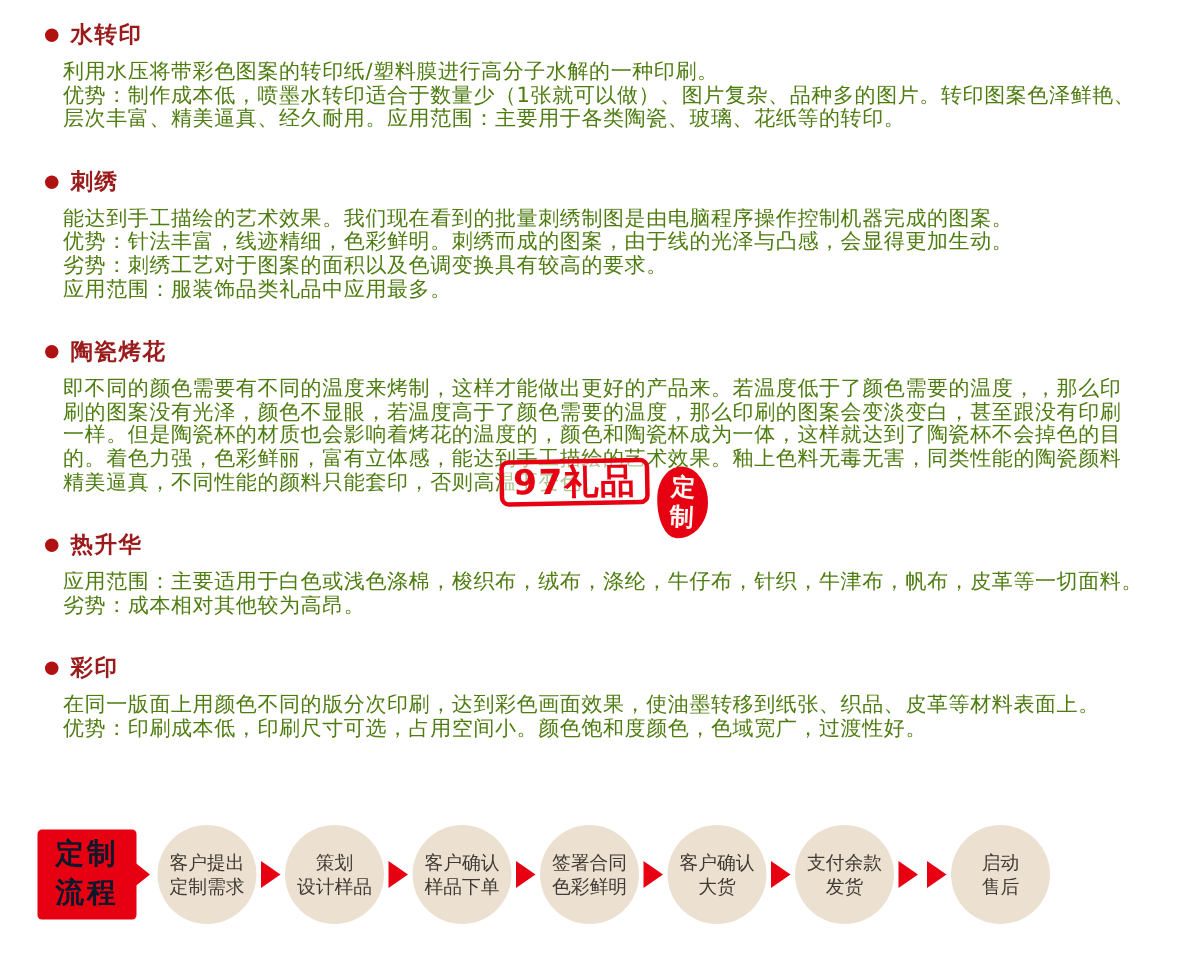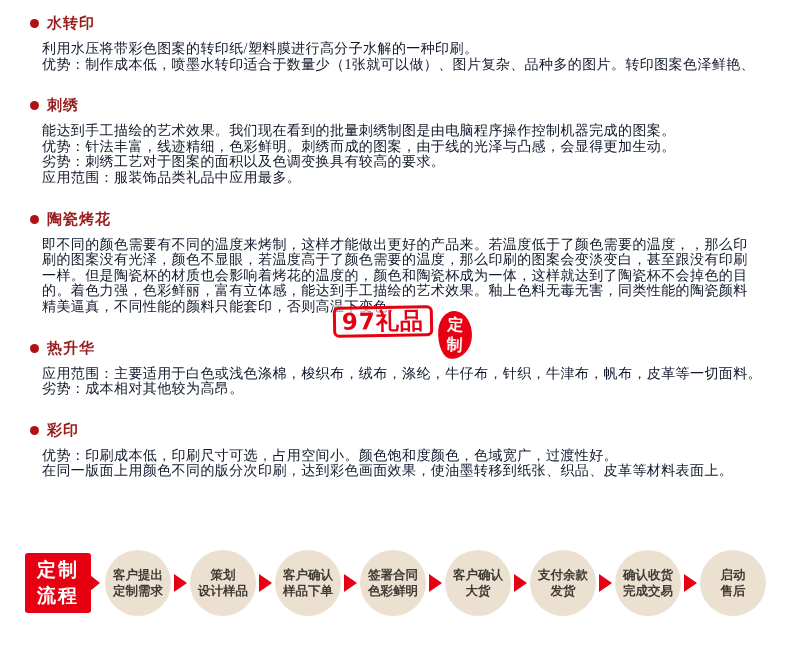--- a/index.html
+++ b/index.html
@@ -6,69 +6,70 @@
   html,body { width:800px; height:648px; background:#ffffff; overflow:hidden; }
   body { font-family:"DejaVu Sans","Liberation Sans",sans-serif; }
   .doc { position:relative; width:800px; height:648px; padding:14px 28px 0 30px; }
 
   
   .section { margin-bottom:24px; }
   .sec-head { display:flex; align-items:center; gap:8px; margin-bottom:8px; }
   .bullet { width:9px; height:9px; border-radius:50%; background:#b01111; flex:0 0 9px; }
   .sec-title { color:#9a1b1b; font-size:15px; font-weight:bold; letter-spacing:1px;text-align:center; }
   .sec-body { margin-left:12px; }
-  .bline { color:#0f172a; font-size:14px; line-height:15.6px; letter-spacing:0.4px;
-           white-space:nowrap; overflow:hidden;font-family:Liberation Serif, serif; }
+  .bline { color:#4d7c0f; font-size:14px; line-height:15.6px; letter-spacing:0.4px;
+           white-space:nowrap; overflow:hidden; }
 
   
   .wm-badge { position:absolute; left:333px; top:306px; width:100px; height:31px;
               border:3px solid #e60012; border-radius:6px; color:#e60012;
               font-size:23px; font-weight:bold; letter-spacing:1px;
               display:flex; align-items:center; justify-content:center;
               background:rgba(255,255,255,0.55); transform:rotate(-1deg); }
   .wm-seal { position:absolute; left:438px; top:311px; width:34px; height:48px;
              background:#e60012; color:#fff7f2; font-size:16px; font-weight:bold;
              display:flex; flex-direction:column; align-items:center; justify-content:center;
              line-height:1.25; border-radius:46% 54% 58% 42% / 42% 52% 48% 58%;
              transform:rotate(3deg); }
 
   
   .flow { position:absolute; left:25px; top:550px; width:760px;
           display:flex; align-items:center; }
   .flow-box { position:relative; width:66px; height:60px; background:#e60012;
-              color:#ffffff; font-size:19px; font-weight:bold; line-height:1.35;
+              color:#0f172a; font-size:19px; font-weight:bold; line-height:1.35;
               letter-spacing:2px; display:flex; flex-direction:column;
               align-items:center; justify-content:center; border-radius:3px;
               flex:0 0 66px; }
   .flow-box::after { content:""; position:absolute; right:-9px; top:50%;
               transform:translateY(-50%); width:0; height:0;
               border-left:10px solid #e60012; border-top:8px solid transparent;
               border-bottom:8px solid transparent; }
   .flow-gap { flex:0 0 14px; }
   .flow-step { width:66px; height:66px; border-radius:50%; background:#ece1d1;
                display:flex; flex-direction:column; align-items:center; justify-content:center;
-               color:#3f3a33; font-size:12.5px; font-weight:bold; line-height:1.3;
+               color:#3f3a33; font-size:12.5px; font-weight:normal; line-height:1.3;
                text-align:center; flex:0 0 66px; }
   .flow-arrow { width:0; height:0; border-left:13px solid #e60012;
                 border-top:9px solid transparent; border-bottom:9px solid transparent;
                 margin:0 3px; flex:0 0 13px; }
 </style>
 </head>
 <body>
 
 <div class="doc">
 
   <div class="section">
     <div class="sec-head">
       <span class="bullet"></span>
       <span class="sec-title">水转印</span>
     </div>
     <div class="sec-body">
       <div class="bline">利用水压将带彩色图案的转印纸/塑料膜进行高分子水解的一种印刷。</div>
       <div class="bline">优势：制作成本低，喷墨水转印适合于数量少（1张就可以做）、图片复杂、品种多的图片。转印图案色泽鲜艳、</div>
+      <div class="bline">层次丰富、精美逼真、经久耐用。应用范围：主要用于各类陶瓷、玻璃、花纸等的转印。</div>
     </div>
   </div>
 
   <div class="section">
     <div class="sec-head">
       <span class="bullet"></span>
       <span class="sec-title">刺绣</span>
     </div>
     <div class="sec-body">
       <div class="bline">能达到手工描绘的艺术效果。我们现在看到的批量刺绣制图是由电脑程序操作控制机器完成的图案。</div>
@@ -102,22 +103,22 @@
       <div class="bline">劣势：成本相对其他较为高昂。</div>
     </div>
   </div>
 
   <div class="section">
     <div class="sec-head">
       <span class="bullet"></span>
       <span class="sec-title">彩印</span>
     </div>
     <div class="sec-body">
+      <div class="bline">在同一版面上用颜色不同的版分次印刷，达到彩色画面效果，使油墨转移到纸张、织品、皮革等材料表面上。</div>
       <div class="bline">优势：印刷成本低，印刷尺寸可选，占用空间小。颜色饱和度颜色，色域宽广，过渡性好。</div>
-      <div class="bline">在同一版面上用颜色不同的版分次印刷，达到彩色画面效果，使油墨转移到纸张、织品、皮革等材料表面上。</div>
     </div>
   </div>
 
   <div class="wm-badge">97礼品</div>
   <div class="wm-seal">
     <span>定</span>
     <span>制</span>
   </div>
 
   <div class="flow">
@@ -156,24 +157,20 @@
       <span>大货</span>
     </div>
     <div class="flow-arrow"></div>
 
     <div class="flow-step">
       <span>支付余款</span>
       <span>发货</span>
     </div>
     <div class="flow-arrow"></div>
 
-    <div class="flow-step">
-      <span>确认收货</span>
-      <span>完成交易</span>
-    </div>
     <div class="flow-arrow"></div>
 
     <div class="flow-step">
       <span>启动</span>
       <span>售后</span>
     </div>
   </div>
 
 </div>
 

